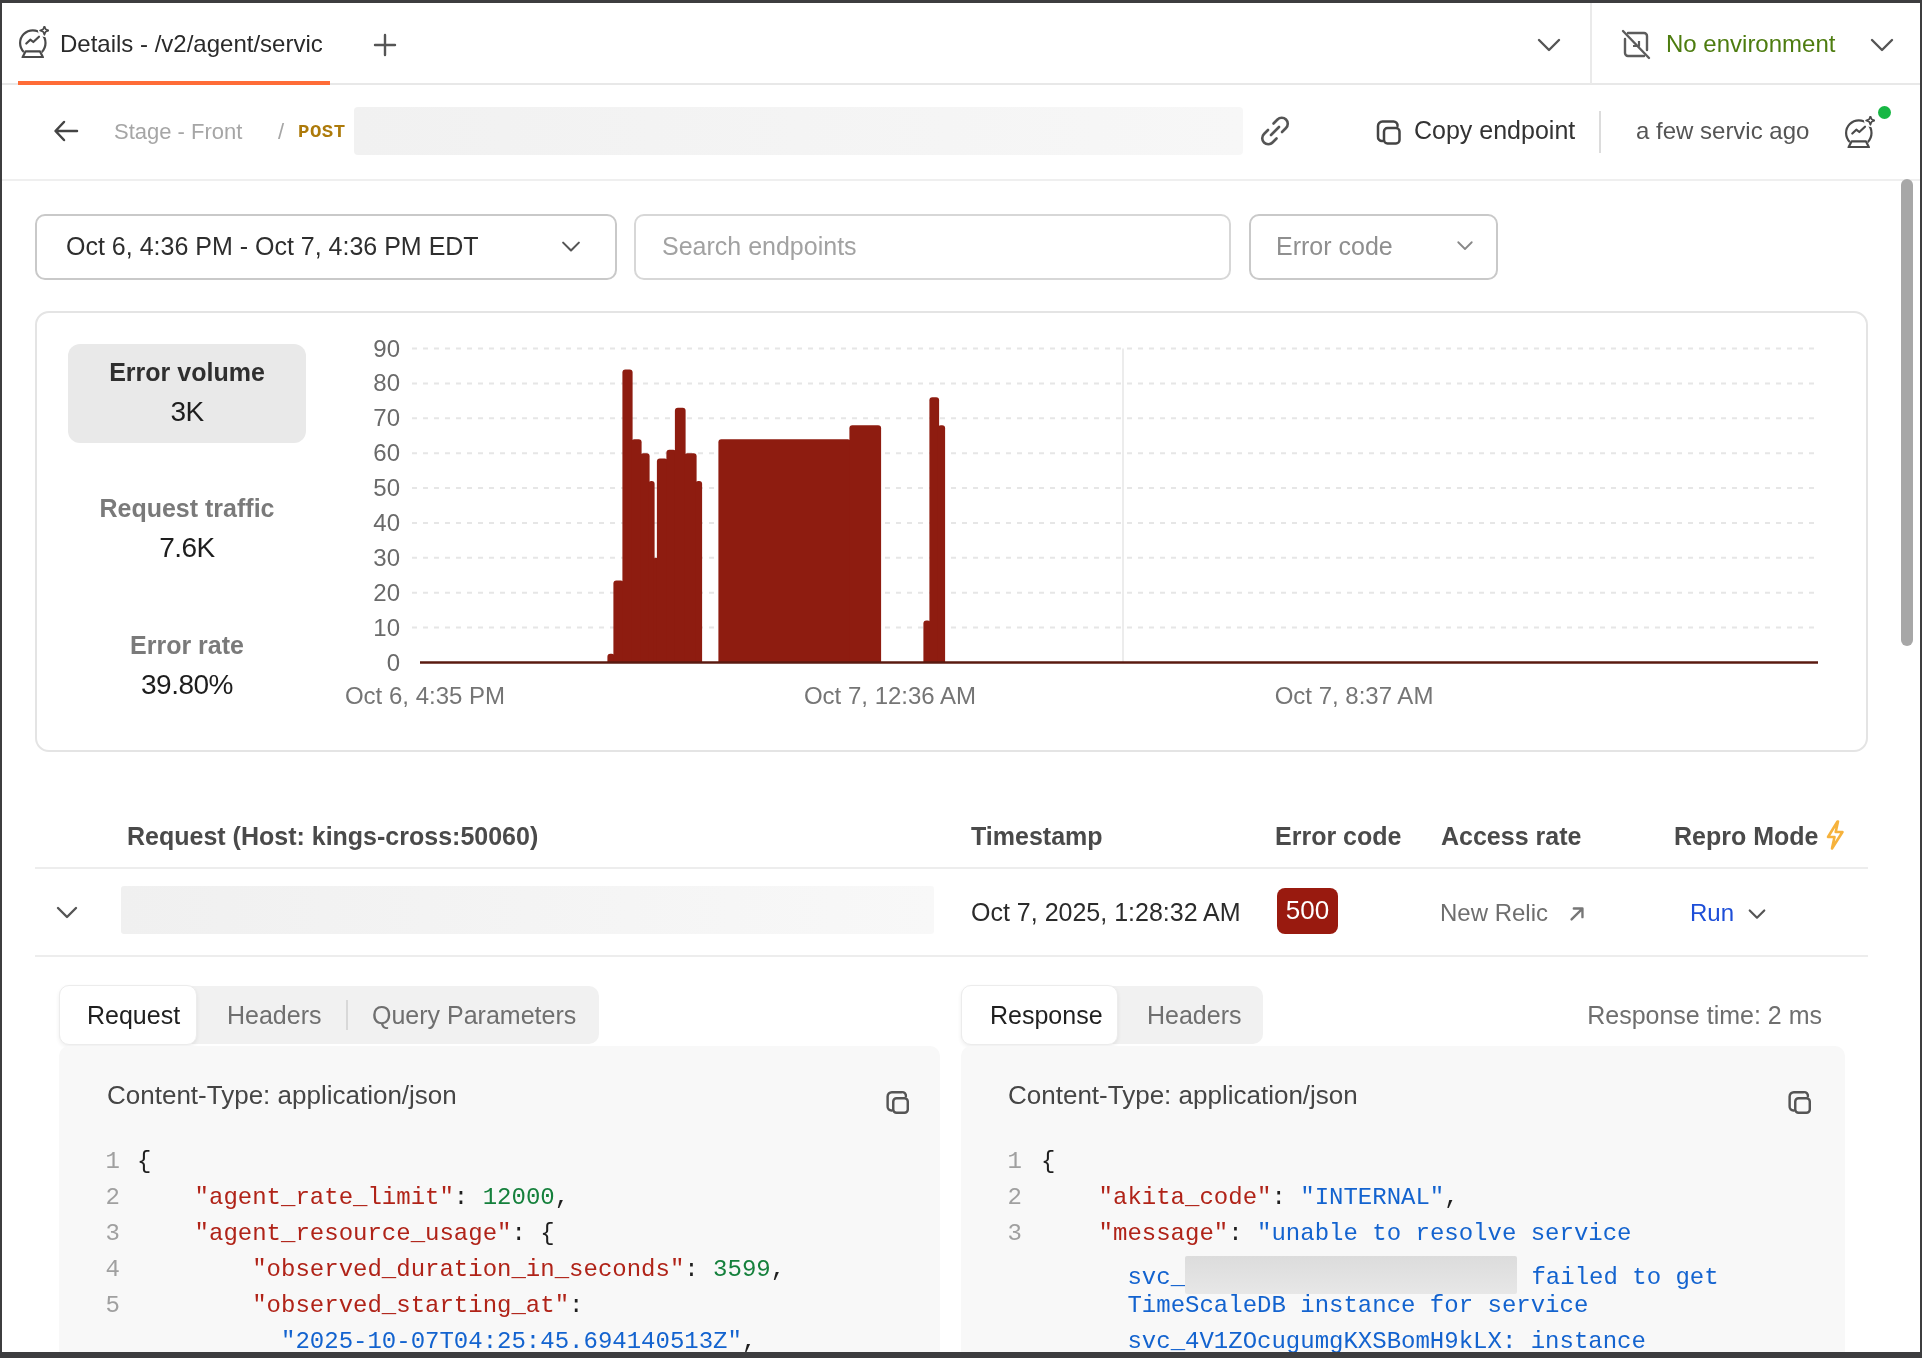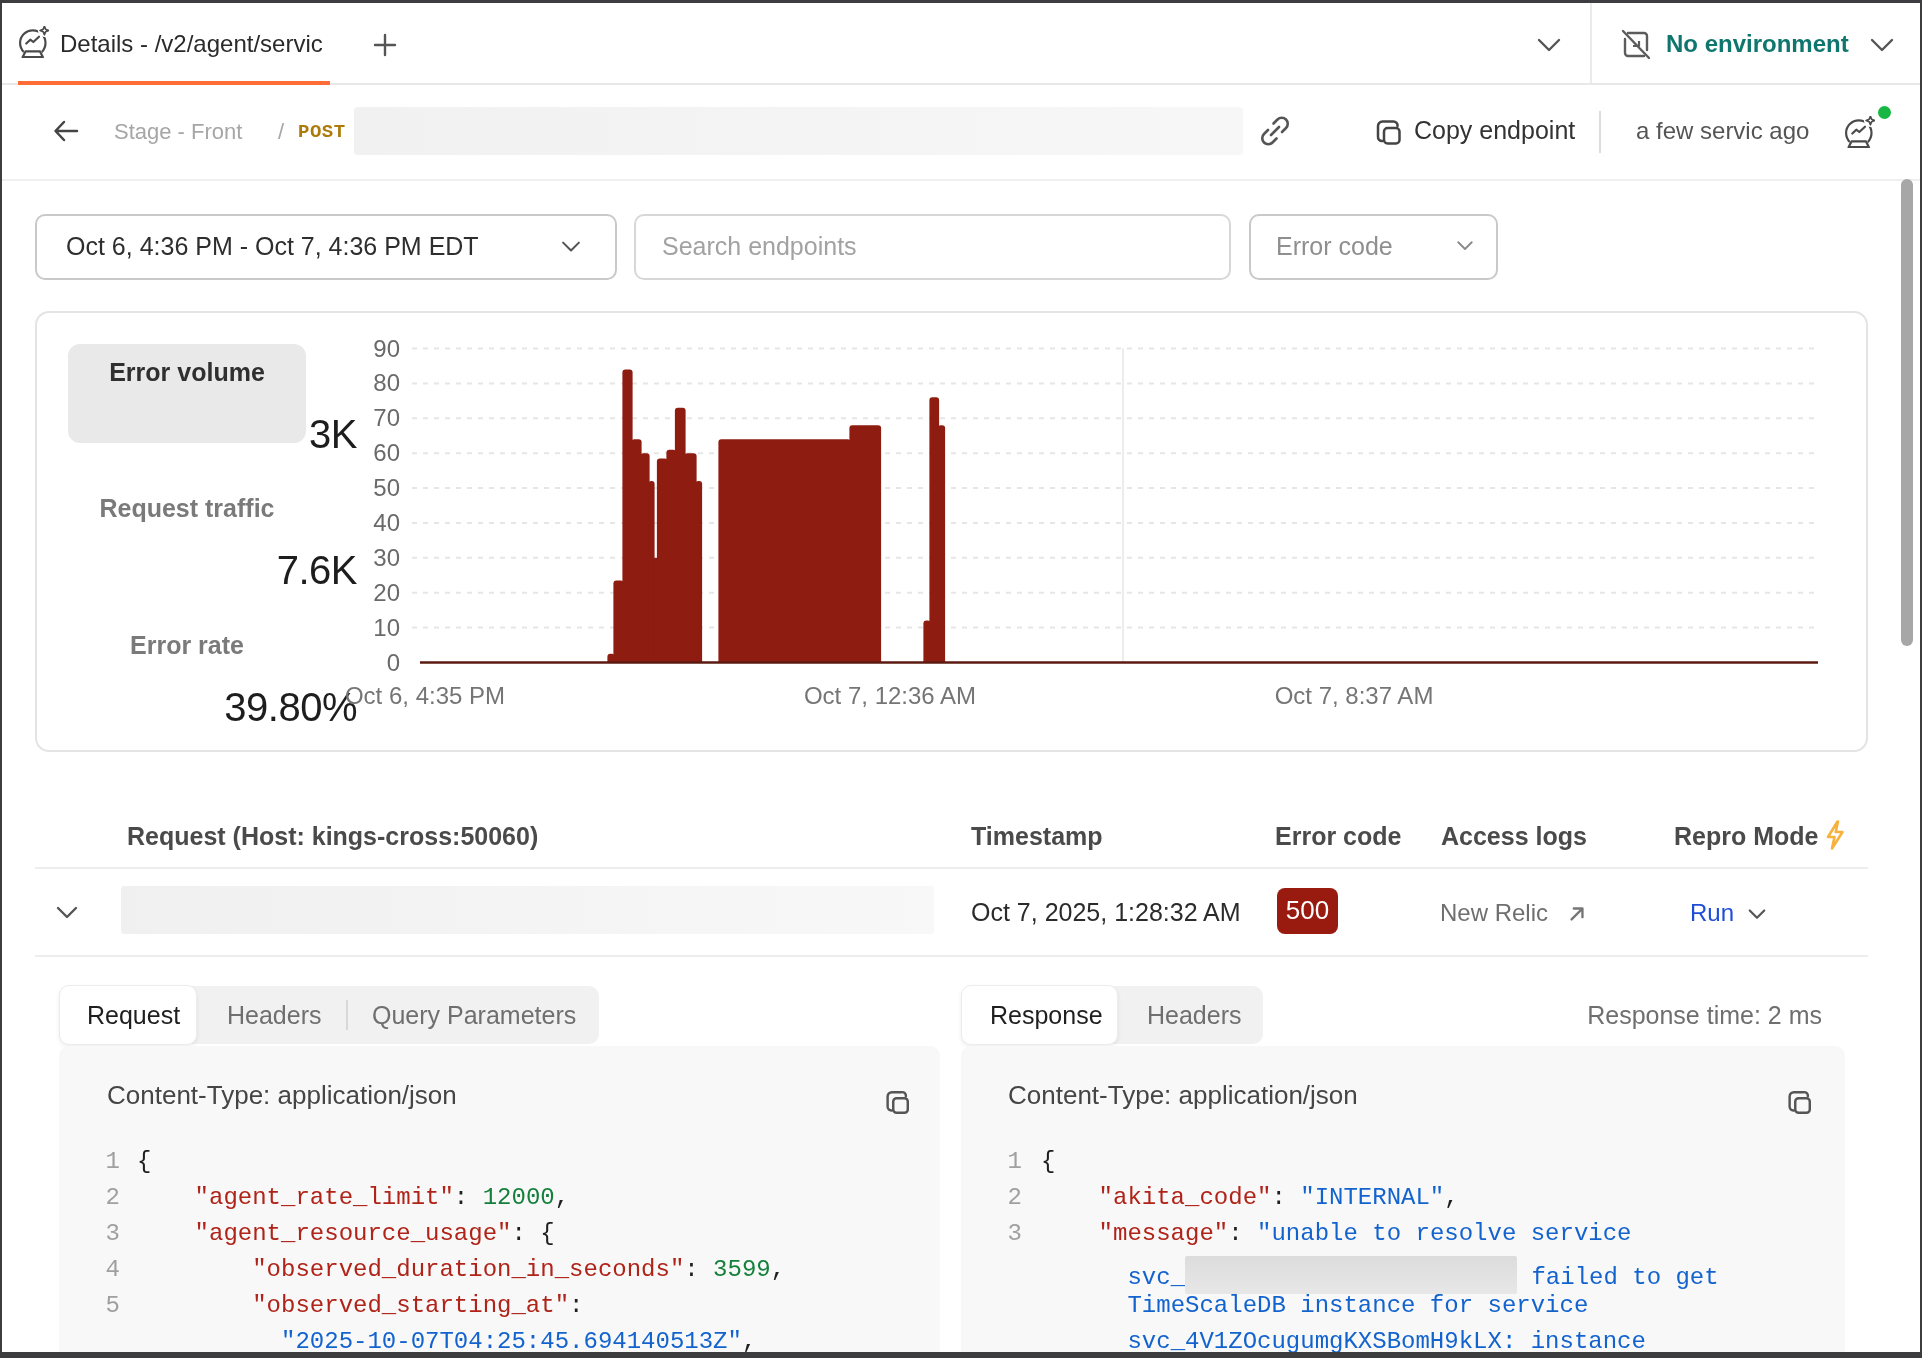--- a/index.html
+++ b/index.html
@@ -39,21 +39,21 @@
   .search-box { left:634px; width:597px; border-color:#d7d7d7; }
   .search-ph { left:662px; top:232px; font-size:25px; color:#a2a2a2; }
   .err-box { left:1249px; width:249px; border-color:#c9c9c9; }
   .err-text { left:1276px; top:232px; font-size:25px; color:#8f8f8f; }
 
   
   .card { left:35px; top:311px; width:1833px; height:441px; background:#fff;
           border:2px solid #e4e4e4; border-radius:14px; }
   .pill { left:68px; top:344px; width:238px; height:99px; background:#e9e9e9; border-radius:12px; }
   .stat-label  { width:340px; left:17px; text-align:center; font-size:25px; font-weight:700; }
-  .stat-value  { width:340px; left:17px; text-align:right; font-size:40px; color:#1d1d1d; letter-spacing:-0.5px;margin-top:16px;}
+  .stat-value  { width:340px; left:17px; text-align:center; font-size:28px; color:#1d1d1d; letter-spacing:-0.5px;}
 
   
   .th { font-size:25px; font-weight:700; color:#4a4a4a; top:822px; }
   .hr1 { left:35px; top:867px; width:1833px; height:2px; background:#ededed; }
   .hr2 { left:35px; top:955px; width:1833px; height:2px; background:#ededed; }
   .row-redact { left:121px; top:886px; width:813px; height:48px; border-radius:3px;
                 background:linear-gradient(90deg,#f0f0f0,#f8f8f8); }
   .row-ts { left:971px; top:898px; font-size:25px; color:#2b2b2b;text-align:right; }
   .badge { left:1277px; top:888px; width:61px; height:46px; background:#991a0f; border-radius:8px;
            color:#fff; font-size:26px; font-weight:400; text-align:center; line-height:45px; }
@@ -107,21 +107,21 @@
 <svg class="abs" style="left:1536px; top:36px;" width="26" height="18" viewBox="0 0 26 18">
   <path d="M3 4 L13 14 L23 4" stroke="#555" stroke-width="2.4" fill="none" stroke-linecap="round" stroke-linejoin="round"></path>
 </svg>
 <div class="abs vdiv1"></div>
 <svg class="abs" style="left:1618px; top:27px;" width="36" height="36" viewBox="0 0 36 36">
   <path d="M29 23 V9 a3 3 0 0 0 -3 -3 H10" stroke="#5c5c5c" stroke-width="2.4" fill="none" stroke-linecap="round"></path>
   <path d="M7 12 V26 a3 3 0 0 0 3 3 H26" stroke="#5c5c5c" stroke-width="2.4" fill="none" stroke-linecap="round"></path>
   <path d="M5 4 L31 31" stroke="#5c5c5c" stroke-width="2.4" stroke-linecap="round"></path>
   <path d="M15 19 h6 v-5" stroke="#5c5c5c" stroke-width="2.2" fill="none" stroke-linejoin="round"></path>
 </svg>
-<div class="abs" style="left:1666px; top:30px; font-size:24px; color:#0f766e;font-weight:bold;">No environment</div>
+<div class="abs" style="left:1666px; top:30px; font-size:24px; color:#4d7c0f;">No environment</div>
 <svg class="abs" style="left:1869px; top:37px;" width="26" height="16" viewBox="0 0 26 16">
   <path d="M3 3 L13 13 L23 3" stroke="#555" stroke-width="2.4" fill="none" stroke-linecap="round" stroke-linejoin="round"></path>
 </svg>
 
 <div class="abs epbar"></div>
 <svg class="abs" style="left:53px; top:118px;" width="26" height="26" viewBox="0 0 26 26">
   <path d="M11 4 L2.5 13 L11 22 M3.5 13 H24" stroke="#444" stroke-width="2.5" fill="none" stroke-linecap="round" stroke-linejoin="round"></path>
 </svg>
 <div class="abs crumb-stage">Stage - Front</div>
 <div class="abs crumb-slash">/</div>
@@ -221,21 +221,21 @@
       <line x1="420" y1="662.5" x2="1818" y2="662.5" stroke="#5a1a10" stroke-width="2.6"></line>
       <text x="425" y="704" text-anchor="middle" font-size="24" fill="#757575" font-family="Liberation Sans, sans-serif">Oct 6, 4:35 PM</text>
       <text x="890" y="704" text-anchor="middle" font-size="24" fill="#757575" font-family="Liberation Sans, sans-serif">Oct 7, 12:36 AM</text>
       <text x="1354" y="704" text-anchor="middle" font-size="24" fill="#757575" font-family="Liberation Sans, sans-serif">Oct 7, 8:37 AM</text>
     </svg>
   </div>
 
 <div class="abs th" style="left:127px;">Request (Host: kings-cross:50060)</div>
 <div class="abs th" style="left:971px;">Timestamp</div>
 <div class="abs th" style="left:1275px;">Error code</div>
-<div class="abs th" style="left:1441px;">Access logs</div>
+<div class="abs th" style="left:1441px;">Access rate</div>
 <div class="abs th" style="left:1674px;">Repro Mode</div>
 <svg class="abs" style="left:1824px; top:820px;" width="22" height="30" viewBox="0 0 22 30">
   <path d="M13.5 1.5 L4 17 h6.5 l-2.5 11.5 L18.5 12 h-6.8 l2.3 -10.5 z" fill="none" stroke="#f6b23c" stroke-width="2.6" stroke-linejoin="round"></path>
 </svg>
 <div class="abs hr1"></div>
 <svg class="abs" style="left:55px; top:905px;" width="24" height="16" viewBox="0 0 24 16">
   <path d="M3 3 L12 12 L21 3" stroke="#555" stroke-width="2.4" fill="none" stroke-linecap="round" stroke-linejoin="round"></path>
 </svg>
 <div class="abs row-redact"></div>
 <div class="abs row-ts">Oct 7, 2025, 1:28:32 AM</div>

